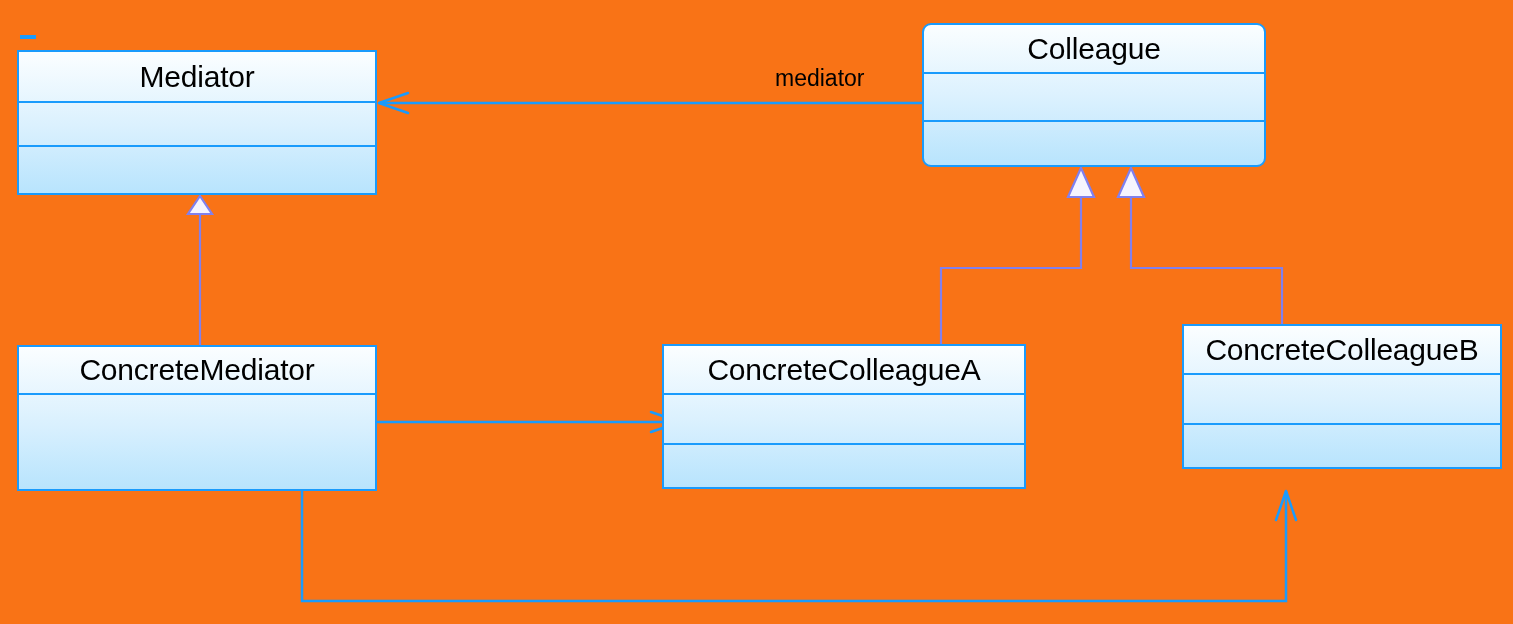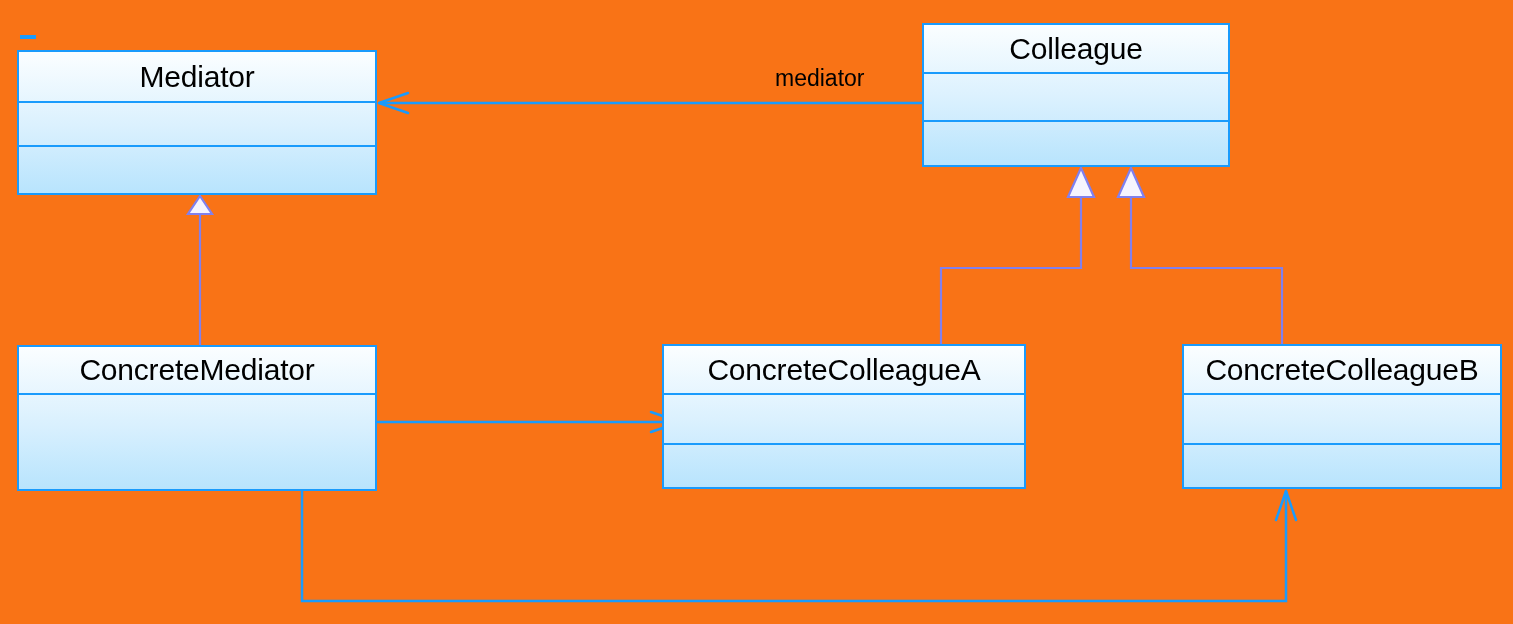--- a/index.html
+++ b/index.html
@@ -106,38 +106,38 @@
       <path d="M 1286 491 L 1276 520 M 1286 491 L 1296 520" stroke="#1a9bfc" stroke-width="2.5" fill="none" stroke-linecap="round"></path>
     </g>
   </svg>
 
   <div class="uml-class" style="left:17px; top:50px; width:360px; height:145px;">
     <div class="uml-title" style="height:51px;">Mediator</div>
     <div class="uml-compartment" style="height:44px;"></div>
     <div class="uml-compartment last" style="flex:1;"></div>
   </div>
 
-  <div class="uml-class" style="left:922px; top:23px; width:308px; height:144px;">
+  <div class="uml-class" style="left:922px; top:23px; width:344px; height:144px;border-radius:9px;">
     <div class="uml-title" style="height:49px;">Colleague</div>
     <div class="uml-compartment" style="height:48px;"></div>
     <div class="uml-compartment last" style="flex:1;"></div>
   </div>
 
   <div class="uml-class" style="left:17px; top:345px; width:360px; height:146px;">
     <div class="uml-title" style="height:48px;">ConcreteMediator</div>
     <div class="uml-compartment last" style="flex:1;"></div>
   </div>
 
   <div class="uml-class" style="left:662px; top:344px; width:364px; height:145px;">
     <div class="uml-title" style="height:49px;">ConcreteColleagueA</div>
     <div class="uml-compartment" style="height:50px;"></div>
     <div class="uml-compartment last" style="flex:1;"></div>
   </div>
 
-  <div class="uml-class" style="left:1182px; top:344px; width:320px; height:145px;">
+  <div class="uml-class" style="left:1182px; top:324px; width:320px; height:145px;">
     <div class="uml-title" style="height:49px;">ConcreteColleagueB</div>
     <div class="uml-compartment" style="height:50px;"></div>
     <div class="uml-compartment last" style="flex:1;"></div>
   </div>
 
   <div class="edge-label" style="left:775px; top:67px;">mediator</div>
 
 </div>
 
 </body></html>

